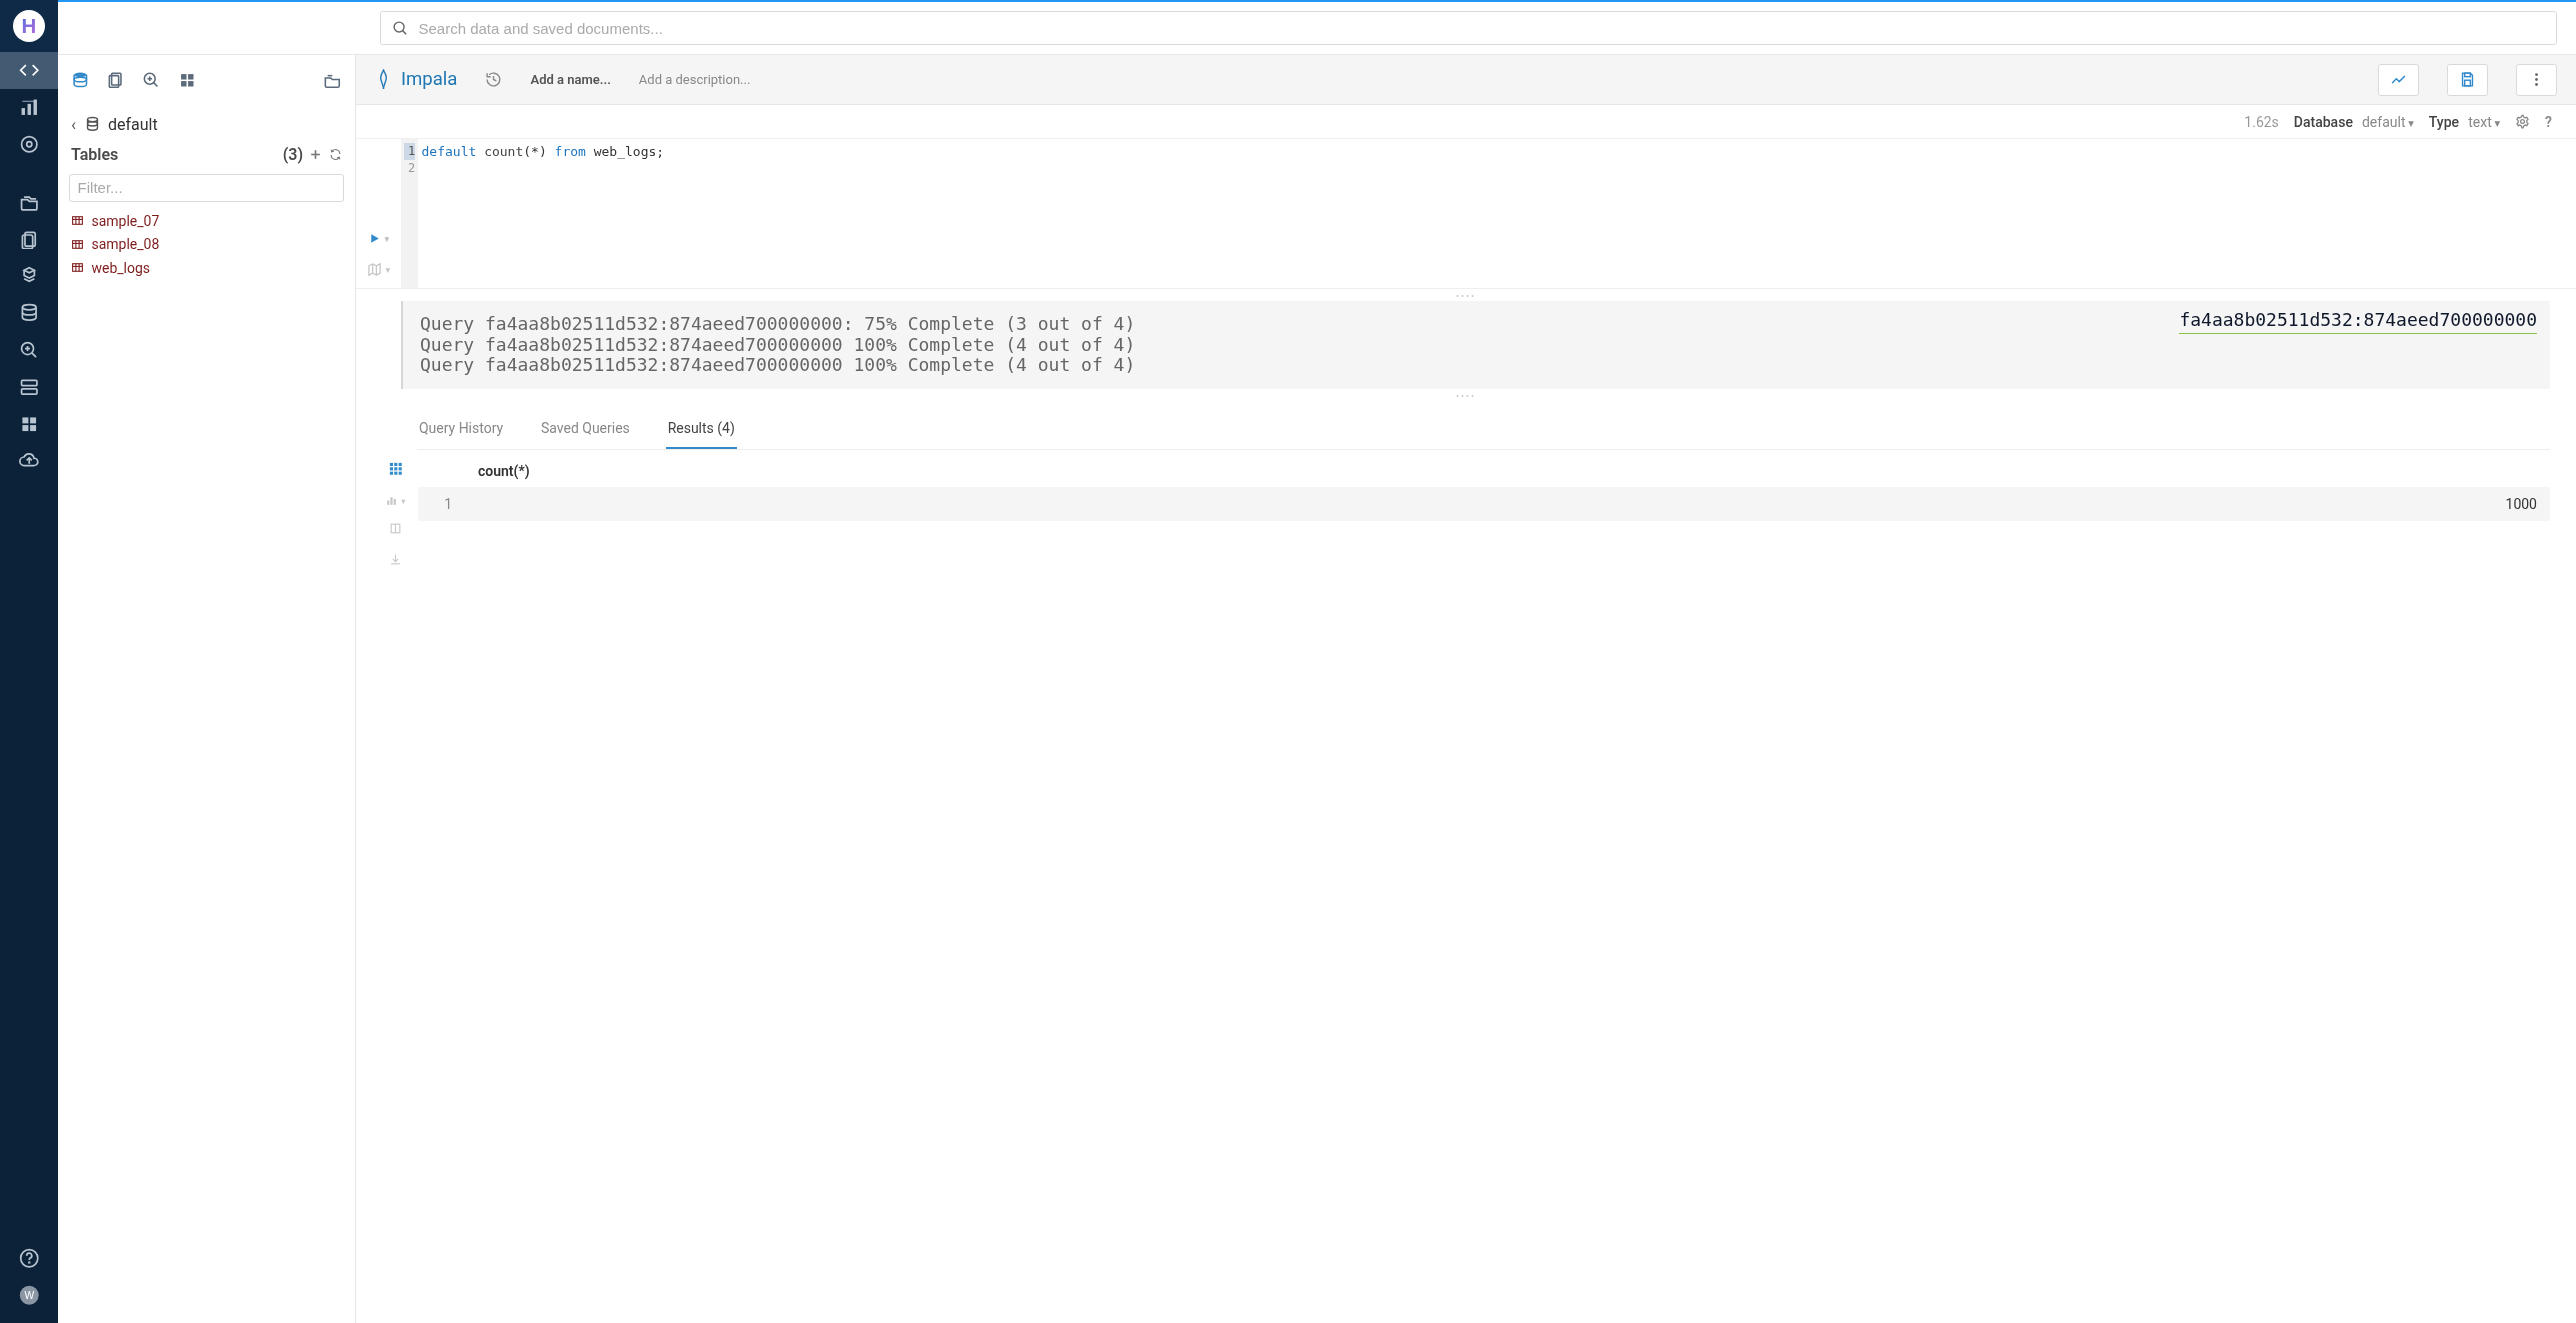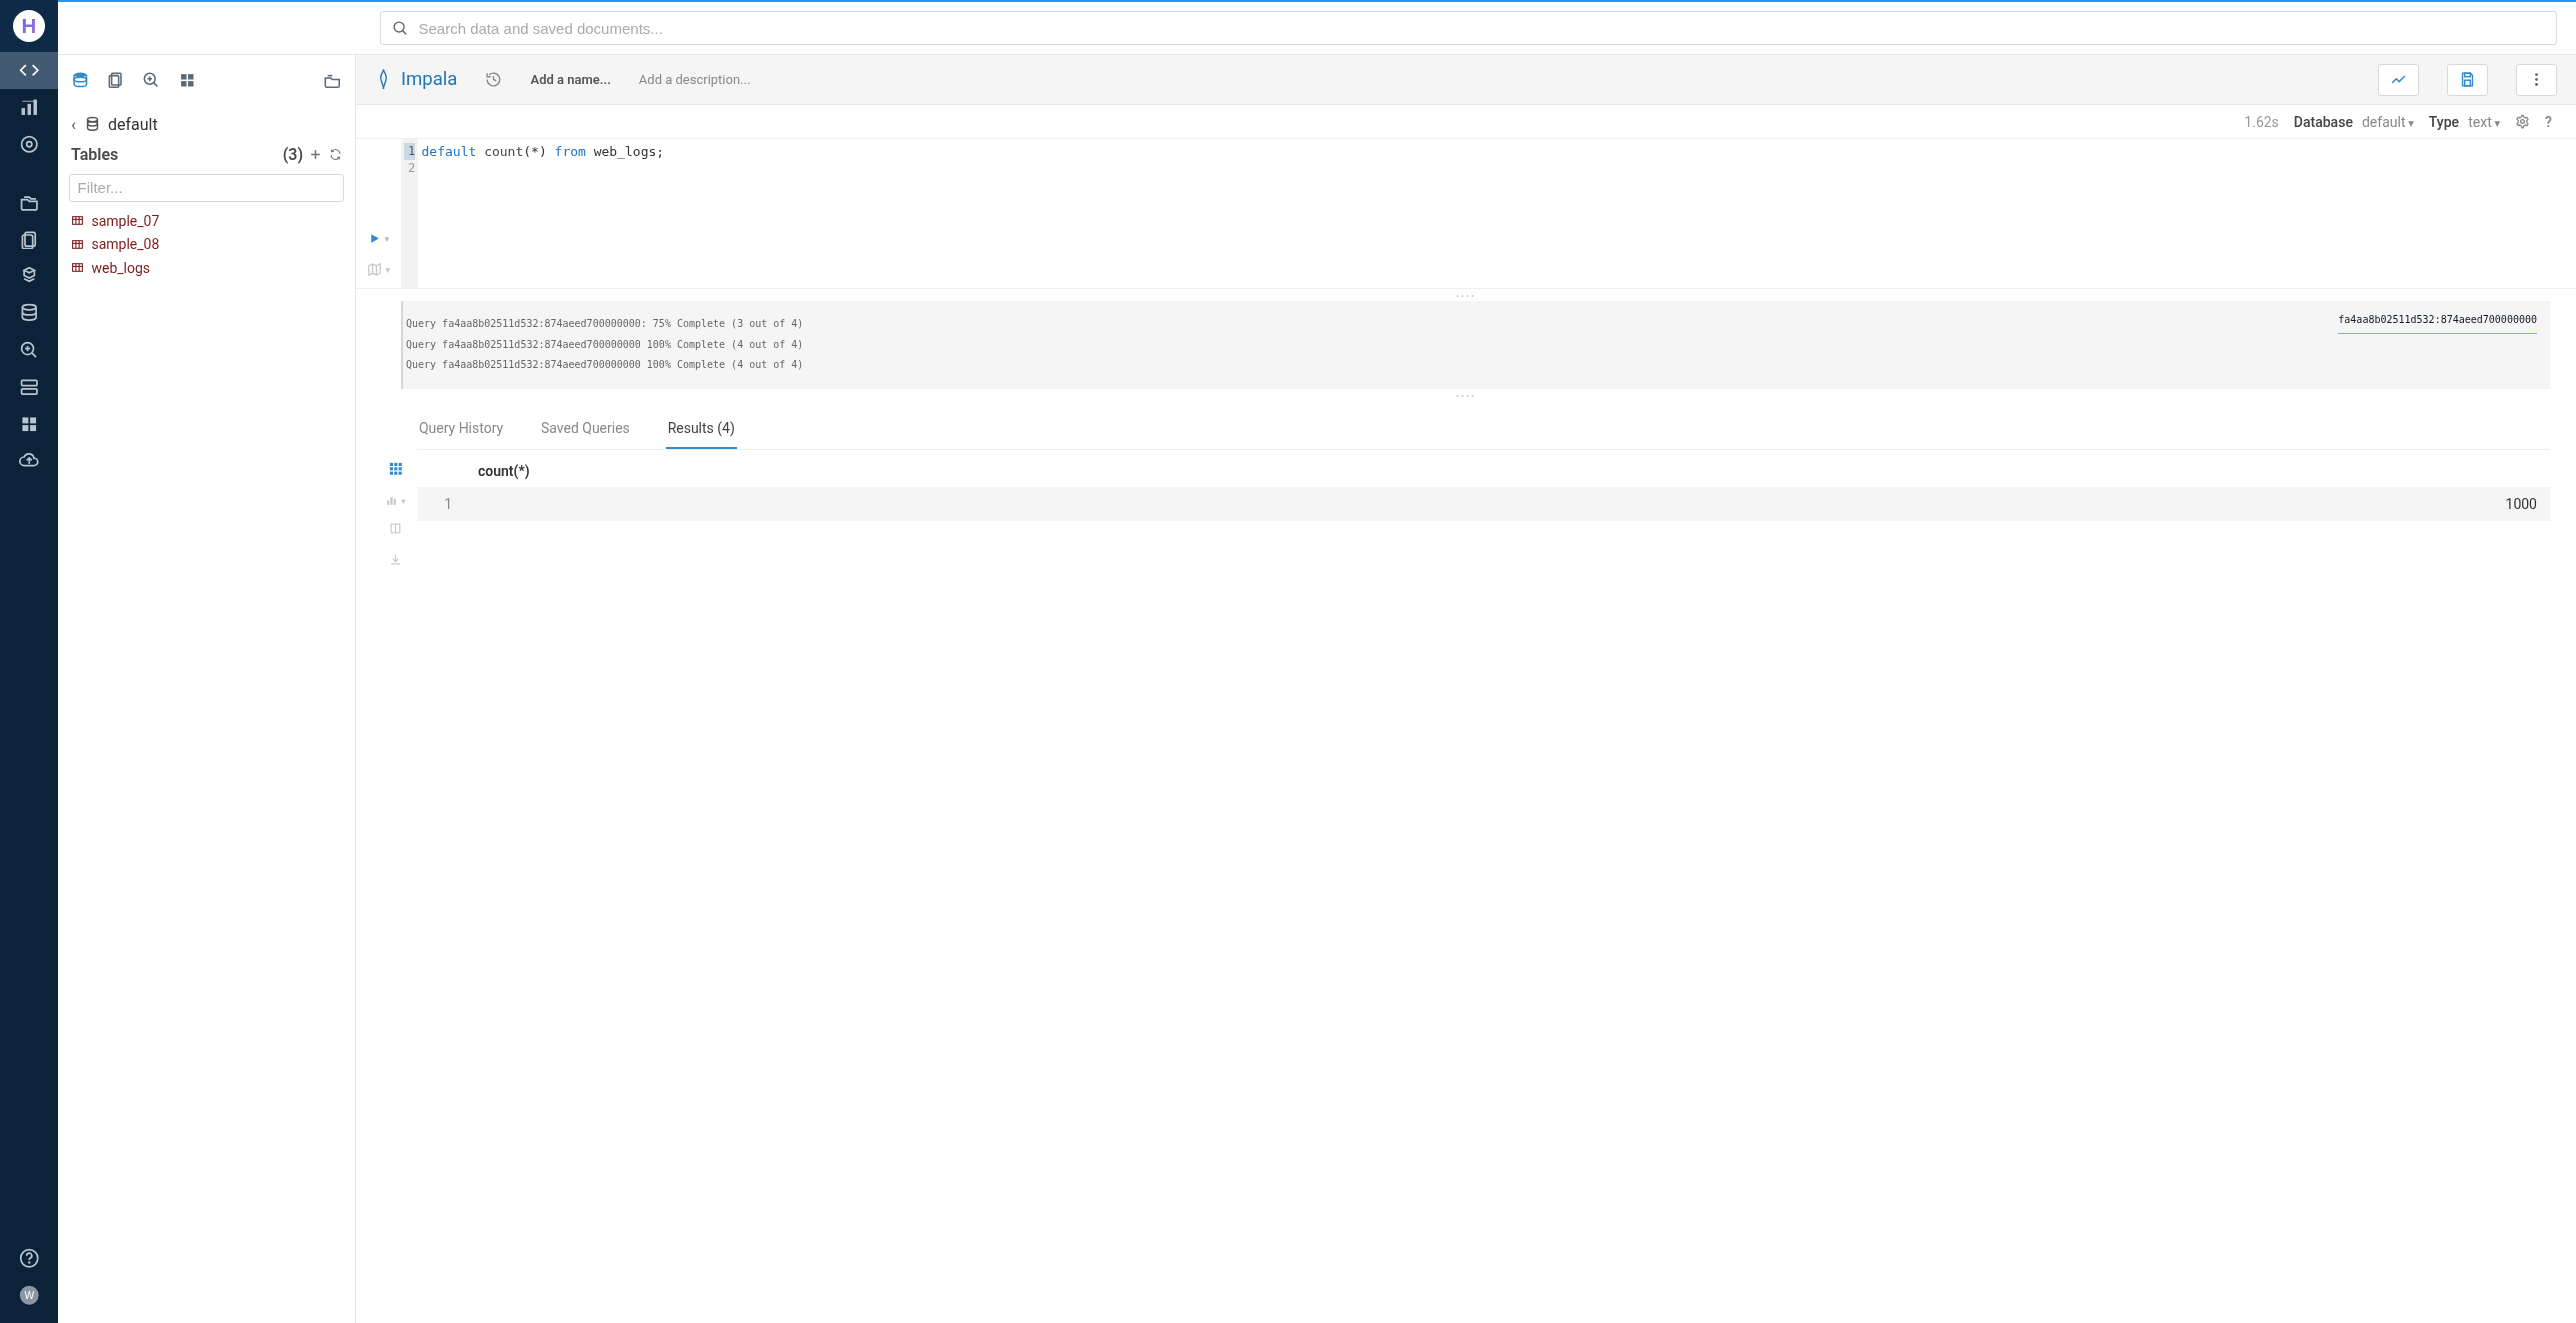--- a/index.html
+++ b/index.html
@@ -69,21 +69,21 @@
 .code-editor { flex: 1; background: #fff; position:relative; min-height: 149px; padding-right: 18.6px; }
 .code-gutter { position:absolute; left:0; top:0; bottom:0; width: 17px; background:#f2f2f2; color:#999; font-family: Menlo, Monaco, Consolas, monospace; font-size:12px; text-align:right; padding: 3.7px 2.8px; line-height: 17px; }
 .code-gutter .ln.active { background:#cdd8e6; color:#555; }
 .code-lines { margin-left: 20.5px; padding: 3.7px 0; font-family: Menlo, Monaco, Consolas, monospace; font-size: 13px; line-height:17px; white-space: pre; }
 .kw { color: #1e73be; }
 .fn { color: #444; }
 .txt { color: #333; }
 
 .drag-handle-h { height: 13px; display:flex; align-items:center; justify-content:center; color:#ccc; cursor: row-resize; border-top: 0.9px solid #eee; font-size: 9.3px; letter-spacing: 1.9px; }
 
-.logbox { margin: 0 26px 0 45px; background:#f5f5f5; border-left: 2.8px solid #d7d7d7; padding: 13px 3px; font-family: Menlo, Monaco, Consolas, monospace; font-size: 10px; color:#666; position: relative; line-height: 20.5px; }
+.logbox { margin: 0 26px 0 45px; background:#f5f5f5; border-left: 2.8px solid #d7d7d7; padding: 13px 17px; font-family: Menlo, Monaco, Consolas, monospace; font-size: 18px; color:#666; position: relative; line-height: 20.5px; }
 .query-id-link { position:absolute; right: 13px; top: 9.3px; color:#0f172a; border-bottom: 0.9px solid #8bc34a; padding-bottom: 1.9px; cursor:pointer; font-family: Menlo, Monaco, Consolas, monospace; }
 
 .tabs-row { display:flex; gap: 34px; margin: 9.3px 26px 0 61px; border-bottom: 0.9px solid #eee; }
 .tab { padding: 9.3px 1.9px 11.2px 1.9px; color:#888; cursor:pointer; font-size:14px; }
 .tab.active { color:#444; border-bottom: 2.8px solid #338acb; }
 
 .results-area { display: flex; margin-top: 5.6px; }
 .results-sidebar { width: 45px; display:flex; flex-direction:column; align-items:center; gap:15px; padding-top: 5.6px; margin-left: 17px; }
 .results-sidebar .rbtn { color:#c6c6c6; cursor:pointer; }
 .results-sidebar .rbtn.active { color:#338acb; }

